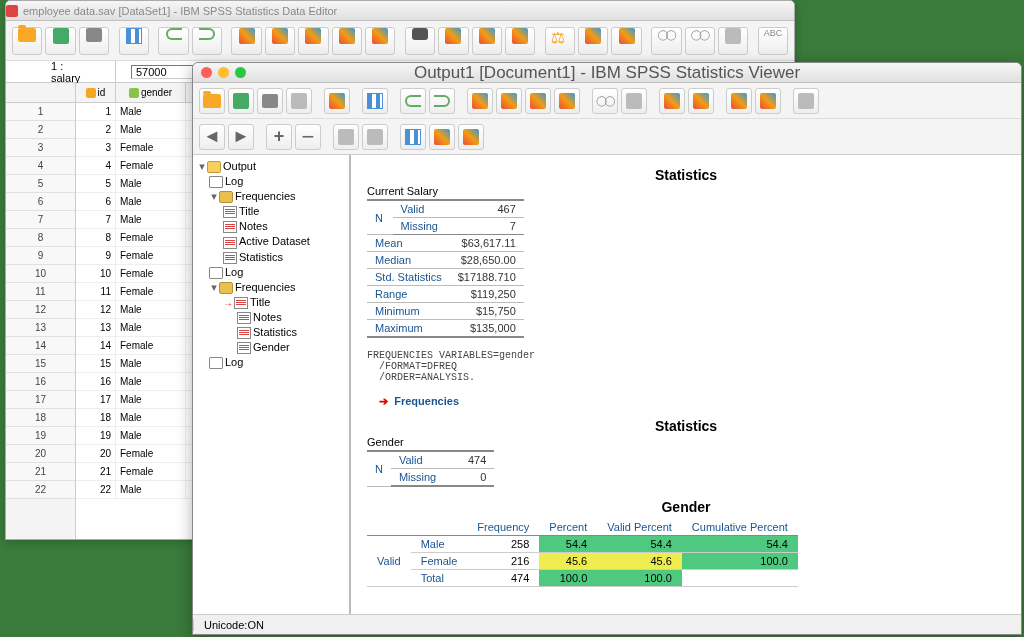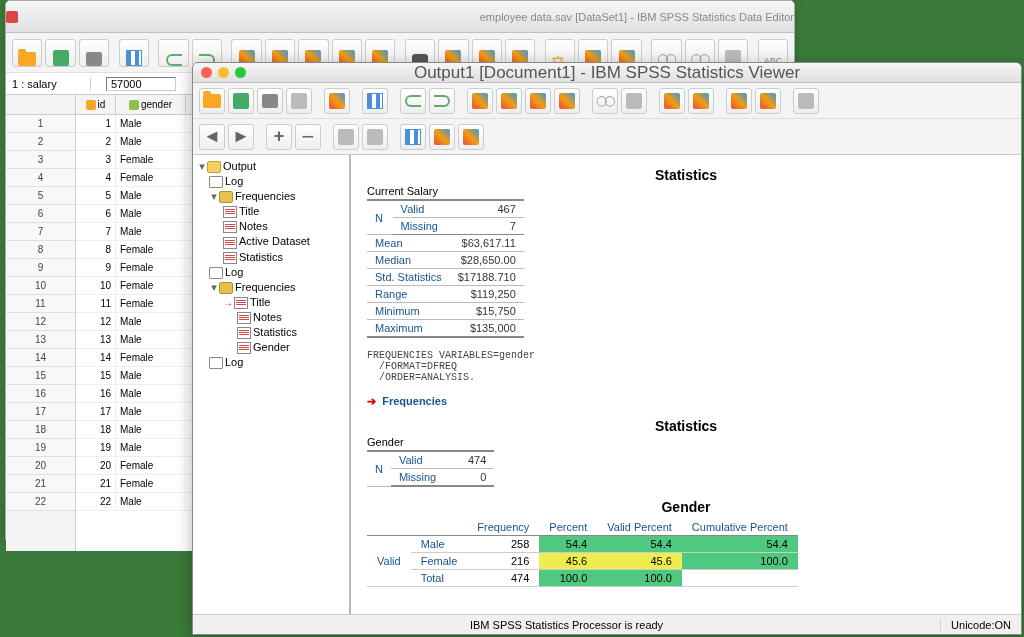--- a/index.html
+++ b/index.html
@@ -1,42 +1,42 @@
 <!DOCTYPE html>
 <html><head>
 <meta charset="utf-8">
 <style>
 * { box-sizing: border-box; margin: 0; padding: 0; font-family: Arial, Helvetica, sans-serif; }
 body { background: #3a7a3a; width: 1024px; height: 637px; overflow: hidden; position: relative; font-size: 11px; }
 
 
 .window-de { position: absolute; left: 5px; top: 0; width: 790px; height: 540px; background: #fff; border: 1px solid #aaa; border-radius: 5px 5px 0 0; box-shadow: 0 2px 8px rgba(0,0,0,0.2); }
-.titlebar-de { height: 32px; background: linear-gradient(#f6f6f6,#e0e0e0); border-bottom: 1px solid #c0c0c0; display: flex; align-items: center; justify-content: space-between; font-size: 11px; color: #888; border-radius: 5px 5px 0 0; }
+.titlebar-de { height: 20px; background: linear-gradient(#f6f6f6,#e0e0e0); border-bottom: 1px solid #c0c0c0; display: flex; align-items: center; justify-content: flex-start; font-size: 11px; color: #888; border-radius: 5px 5px 0 0; }
 .titlebar-de .spss-icon { width: 12px; height: 12px; background: #d44; border-radius: 2px; margin-right: 5px; display: inline-block; }
 
 .toolbar-de { height: 40px; background: #f4f4f4; border-bottom: 1px solid #ddd; display: flex; align-items: center; padding: 0 6px; gap: 3px; }
-.tb-btn { width: 52px; height: 28px; border: 1px solid #ccc; border-radius: 3px; background: linear-gradient(#fff,#eee); display: flex; align-items: flex-end; justify-content: center; cursor: pointer; }
+.tb-btn { width: 52px; height: 28px; border: 1px solid #ccc; border-radius: 3px; background: linear-gradient(#fff,#eee); display: flex; align-items: flex-start; justify-content: center; cursor: pointer; }
 .tb-sep { width: 6px; }
 .ic-folder { width: 18px; height: 14px; background: #f9a825; border-radius: 2px; position: relative; }
 .ic-folder::before { content:''; position:absolute; top:-3px; left:0; width:8px; height:3px; background:#f9a825; border-radius:2px 2px 0 0; }
 .ic-save { width: 16px; height: 16px; background: #4a6; border-radius: 2px; }
 .ic-print { width: 16px; height: 14px; background: #888; border-radius: 2px; }
 .ic-grid { width: 16px; height: 16px; background: linear-gradient(90deg,#4a90d9 50%, #fff 50%), linear-gradient(#4a90d9 50%, #fff 50%); background-size: 8px 8px; border:1px solid #4a90d9; }
 .ic-undo { width:16px; height:12px; border:2px solid #6a6; border-right:0; border-radius:10px 0 0 10px; }
 .ic-redo { width:16px; height:12px; border:2px solid #6a6; border-left:0; border-radius:0 10px 10px 0; }
 .ic-gray { width:16px; height:16px; background:#bbb; border-radius:2px; }
 .ic-colorful { width:16px; height:16px; background: linear-gradient(45deg,#e74c3c,#f39c12,#3498db); border-radius:2px; }
 .ic-bino { width:16px; height:12px; background:#555; border-radius:3px; position:relative; }
 .ic-scale { width:18px; height:14px; position:relative; }
 .ic-scale::before { content:'⚖'; font-size:16px; color:#f5a623; }
 .ic-circles { width:18px; height:14px; position:relative; }
 .ic-circles::before { content:'◯◯'; font-size:10px; color:#888; letter-spacing:-3px; }
 
 .goto-row { height: 22px; background: #fff; border-bottom: 1px solid #ccc; display: flex; align-items: center; }
-.goto-label { width: 85px; padding: 0 6px; font-size: 11px; border-right: 1px solid #ccc; }
+.goto-label { width: 85px; padding: 0 20px; font-size: 11px; border-right: 1px solid #ccc; margin-left: 25px; }
 .goto-val { width: 70px; padding: 0 4px; font-size: 11px; border: 1px inset #ccc; margin-left: 15px; }
 
 .grid-de { display: flex; height: calc(100% - 82px); overflow: hidden; background:#fff; }
 .rownums { width: 70px; background: #f4f4f4; border-right: 1px solid #ccc; }
 .rownums .hdr { height: 20px; border-bottom: 1px solid #ccc; }
 .rownums .rn { height: 18px; border-bottom: 1px solid #e0e0e0; text-align: center; font-size: 10px; color: #444; line-height: 18px; background:#f8f8f8; }
 .datacols { flex: 1; }
 .dhdr { display: flex; height: 20px; background: #f4f4f4; border-bottom: 1px solid #ccc; }
 .dhdr .ch { border-right: 1px solid #ccc; font-size: 10px; text-align: center; line-height: 20px; display:flex; align-items:center; justify-content:center; gap:2px; }
 .dhdr .ch .mini-ic { width:10px; height:10px; background:#f5a623; border-radius:2px; }
@@ -80,21 +80,21 @@
 
 .stat-tbl { border-collapse: collapse; font-size: 11px; margin-bottom: 10px; }
 .stat-tbl td, .stat-tbl th { padding: 2px 8px; border-bottom: 1px solid #bbb; }
 .stat-tbl .lab { color: #1a5490; text-align:left; }
 .stat-tbl .val { text-align: right; color:#333; }
 .stat-tbl .toprow td, .stat-tbl .toprow th { border-top: 2px solid #888; }
 .stat-tbl .botrow td, .stat-tbl .botrow th { border-bottom: 2px solid #888; }
 .stat-tbl .midrow td { border-bottom: 1px solid #888; }
 
 .syntax { font-family: 'Courier New', monospace; font-size: 10px; color: #444; white-space: pre; margin: 12px 0; }
-.freq-hdr { font-size: 11px; font-weight: bold; color: #1a5490; margin: 8px 0 10px; }
+.freq-hdr { font-size: 11px; font-weight: bold; color: #1a5490; margin: 8px 12px 10px; }
 .freq-hdr .red-arr { color:#d00; margin-right:6px; }
 
 .gender-tbl { border-collapse: collapse; font-size: 11px; margin-top: 4px; }
 .gender-tbl th, .gender-tbl td { padding: 2px 10px; text-align: right; }
 .gender-tbl thead th { color: #1a5490; font-weight: normal; border-bottom: 1px solid #888; }
 .gender-tbl .rowlab { color: #1a5490; text-align: left; }
 .gender-tbl .hl1 { background: #4fc97f; }
 .gender-tbl .hl2 { background: #eded4f; margin-top: 11px; }
 .gender-tbl .hl3 { background: #4fc97f; }
 .gender-tbl tbody tr { border-bottom: 1px solid #ccc; }
@@ -551,16 +551,15 @@
               <td class="hl3">100.0</td>
               <td class="hl3">100.0</td>
               <td class=""></td>
             </tr>
           </tbody>
       </table>
     </div>
   </div>
 
   <div class="statusbar">
-    <div class="sb-mid">IBM SPSS Statistics Processor is ready</div>
     <div class="sb-right">Unicode:ON</div>
   </div>
 </div>
 
 </body></html>

